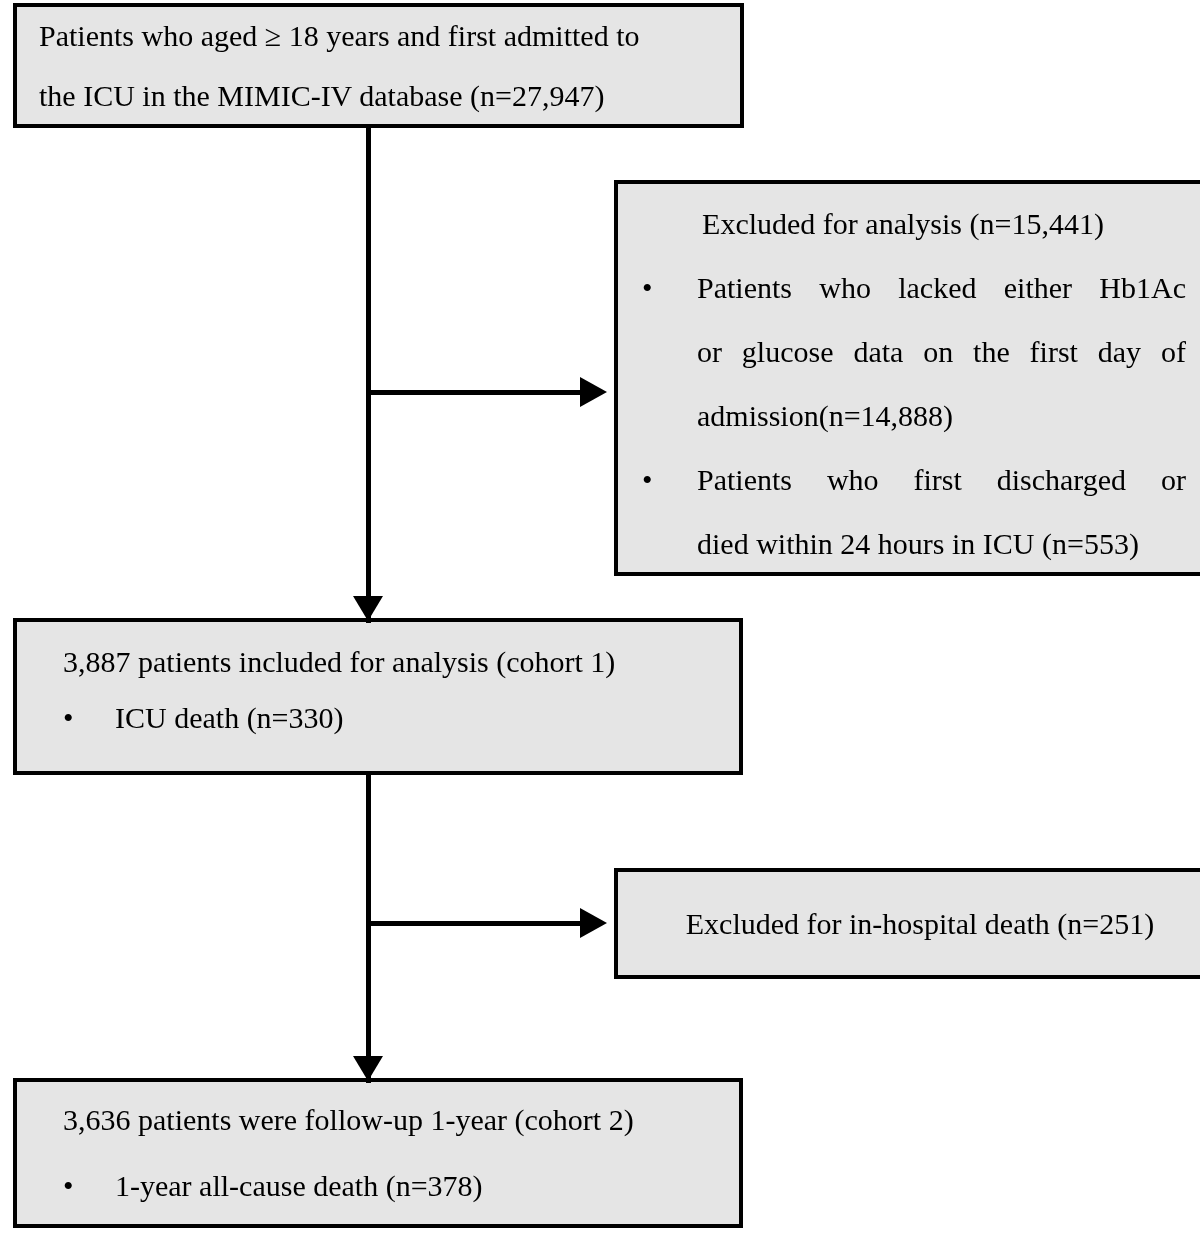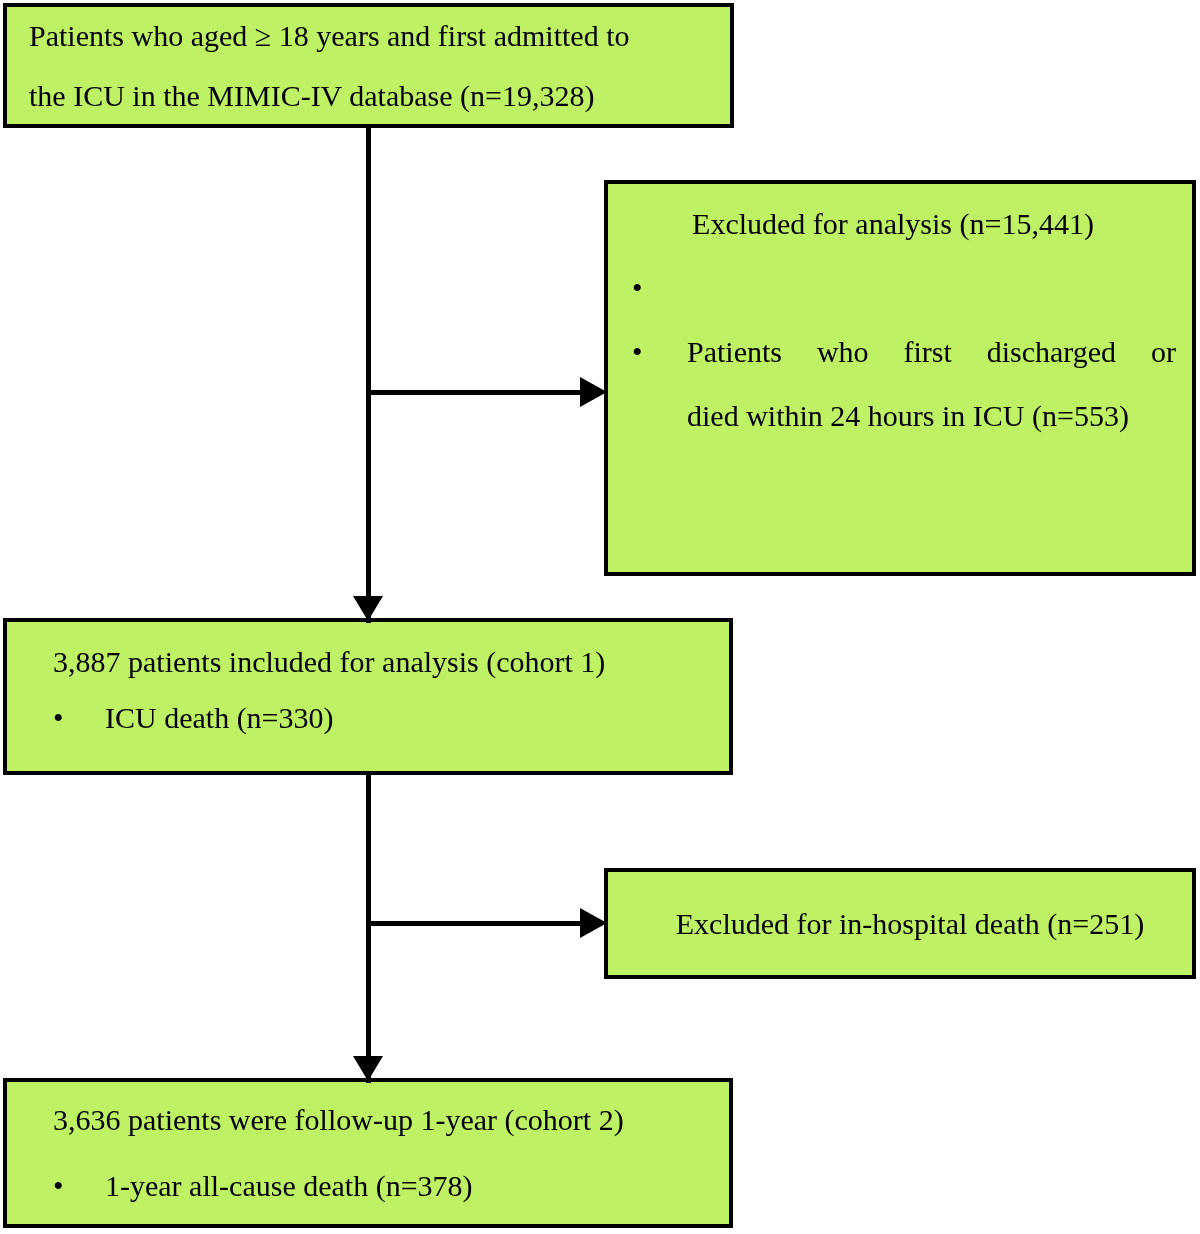--- a/index.html
+++ b/index.html
@@ -14,21 +14,22 @@
     height: 1234px;
     background: #ffffff;
     font-family: "Liberation Serif", "DejaVu Serif", serif;
     color: #000000;
     overflow: hidden;
   }
   .box {
     position: absolute;
     box-sizing: border-box;
     border: 4px solid #000000;
-    background: #bef264;
+    background: #e5e5e5;
+    margin-left: 10px;
   }
   .box-inner {
     position: absolute;
     left: 0; right: 0; top: 0; bottom: 0;
     display: flex;
     flex-direction: column;
     justify-content: center;
   }
   .line-plain {
     font-size: 30px;
@@ -130,30 +131,35 @@
   #branch-2-arrow { left: 580px; top: 908px; }
 </style>
 </head>
 <body>
 
 <div id="canvas">
 
   <div class="box" id="box-source">
     <div class="box-inner">
       <div class="line-plain">Patients who aged ≥ 18 years and first admitted to</div>
-      <div class="line-plain">the ICU in the MIMIC-IV database (n=19,328)</div>
+      <div class="line-plain">the ICU in the MIMIC-IV database (n=27,947)</div>
     </div>
   </div>
 
   <div class="box" id="box-excluded-analysis">
     <div class="box-inner">
       <div class="head">Excluded for analysis (n=15,441)</div>
 
       <div class="bullet-row">
         <span class="bullet-dot">•</span>
+        <span class="bullet-body">
+          <div class="line-just">Patients who lacked either Hb1Ac</div>
+          <div class="line-just">or glucose data on the first day of</div>
+          <div class="line-just line-just-last">admission(n=14,888)</div>
+        </span>
       </div>
 
       <div class="bullet-row">
         <span class="bullet-dot">•</span>
         <span class="bullet-body">
           <div class="line-just">Patients who first discharged or</div>
           <div class="line-just line-just-last">died within 24 hours in ICU (n=553)</div>
         </span>
       </div>
     </div>

